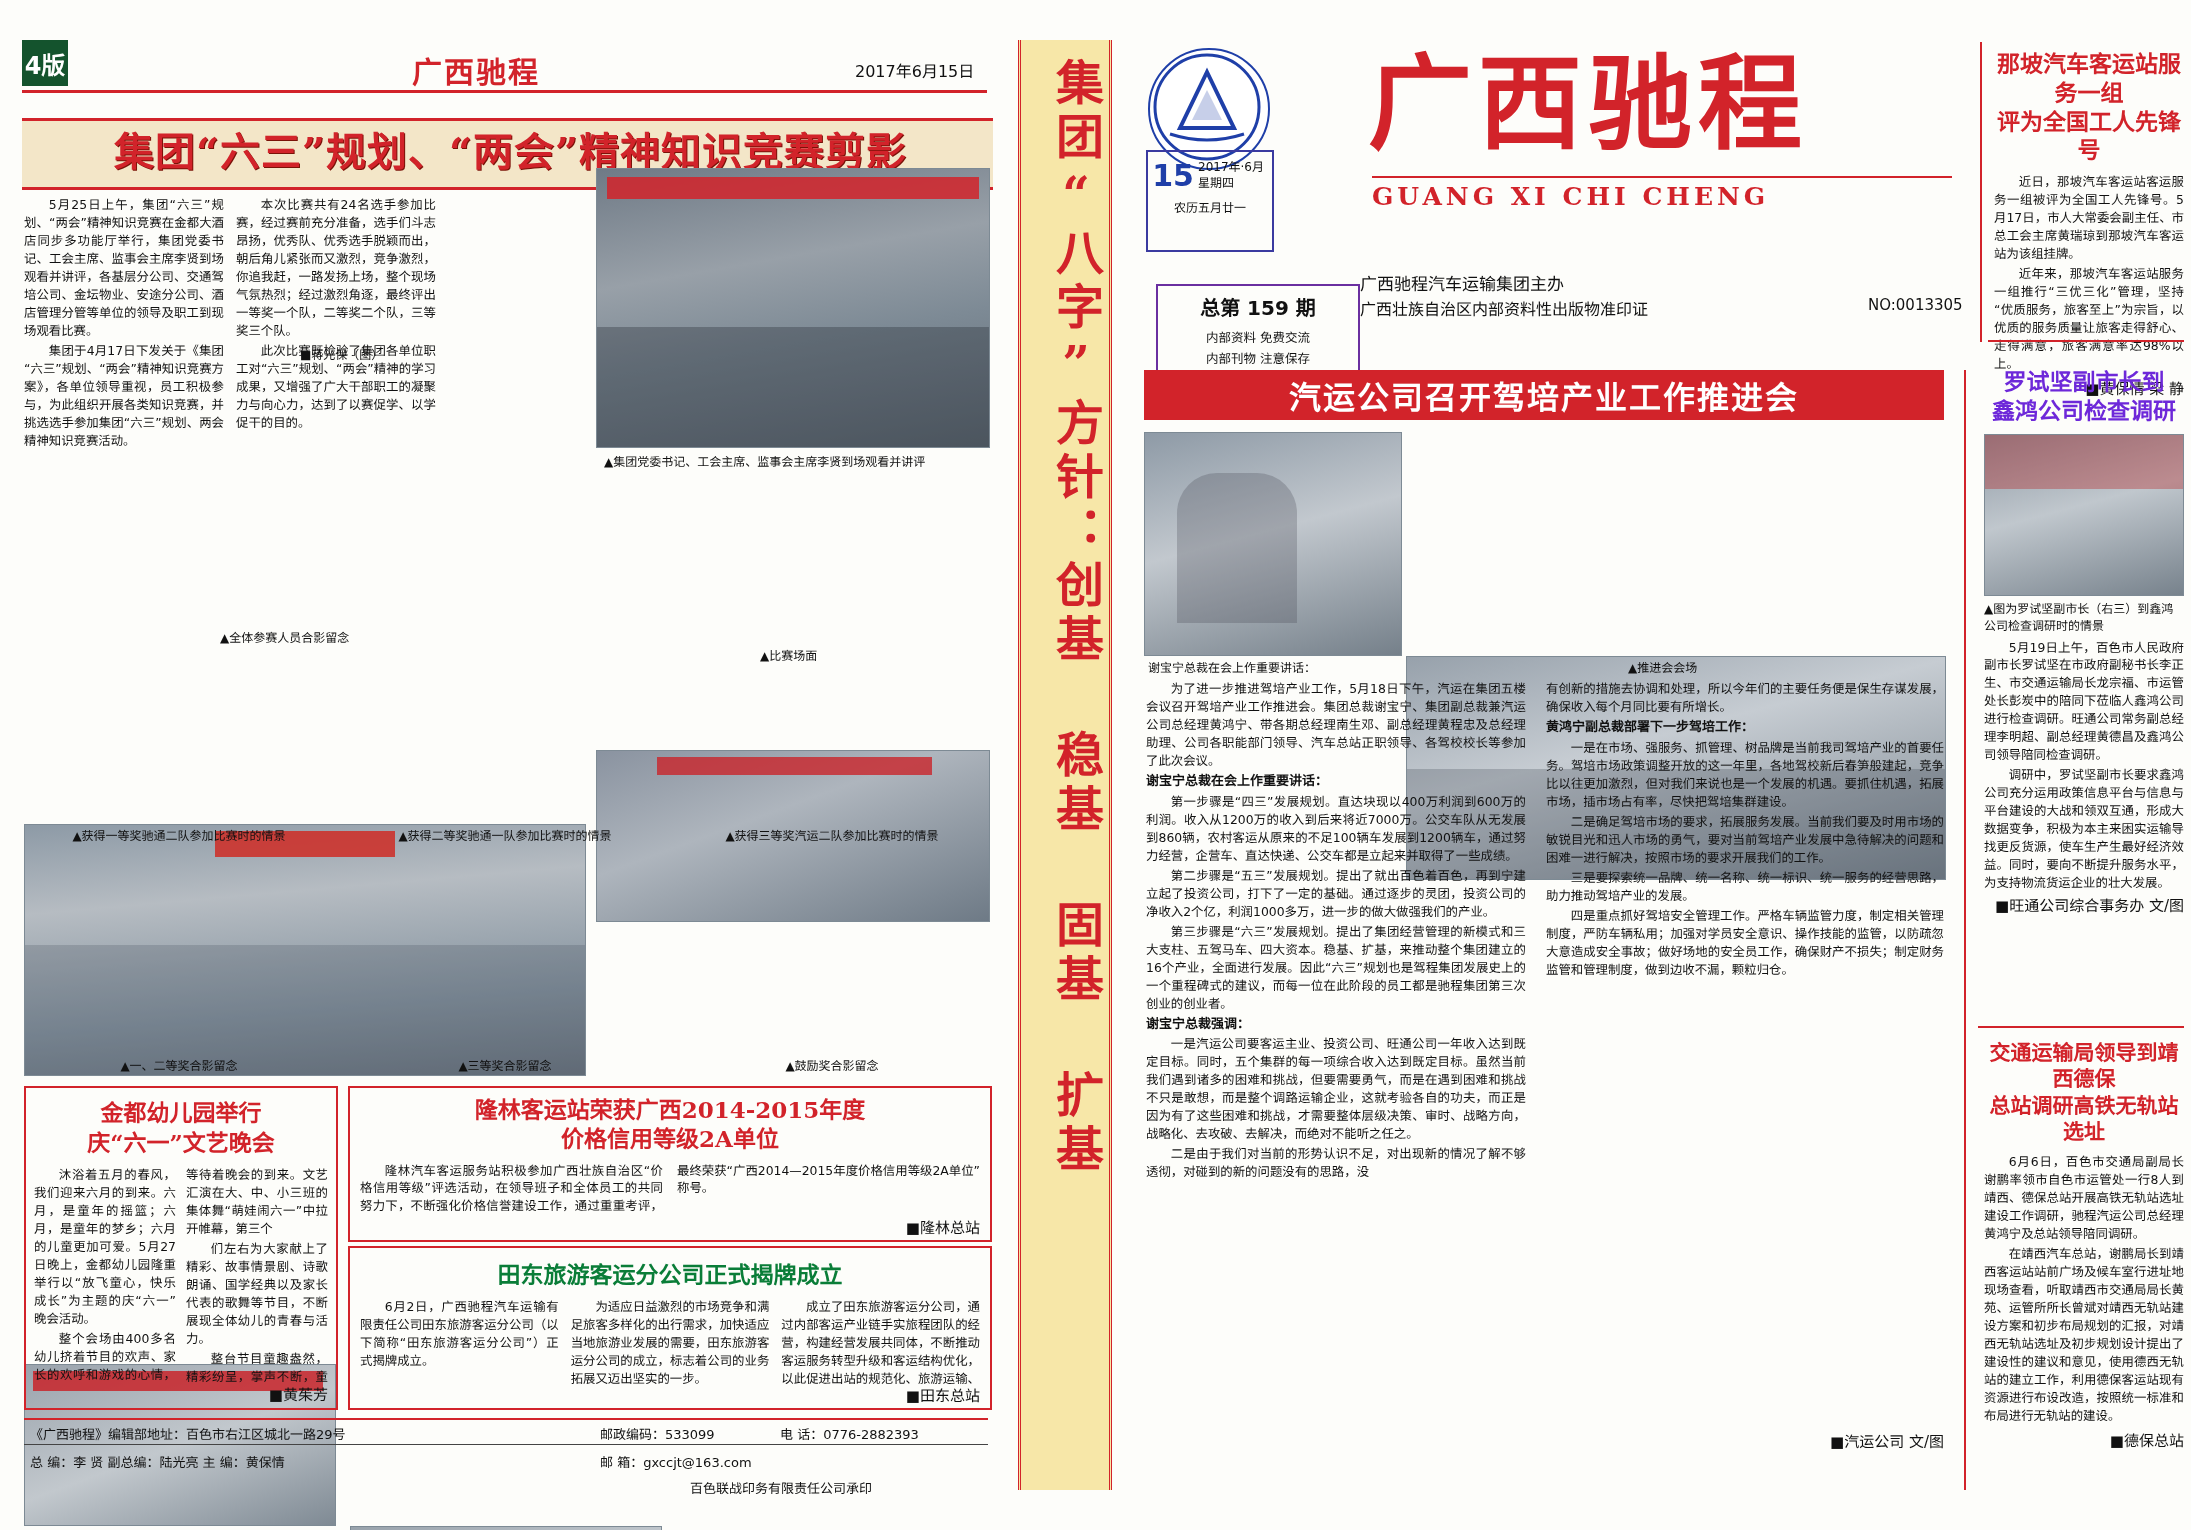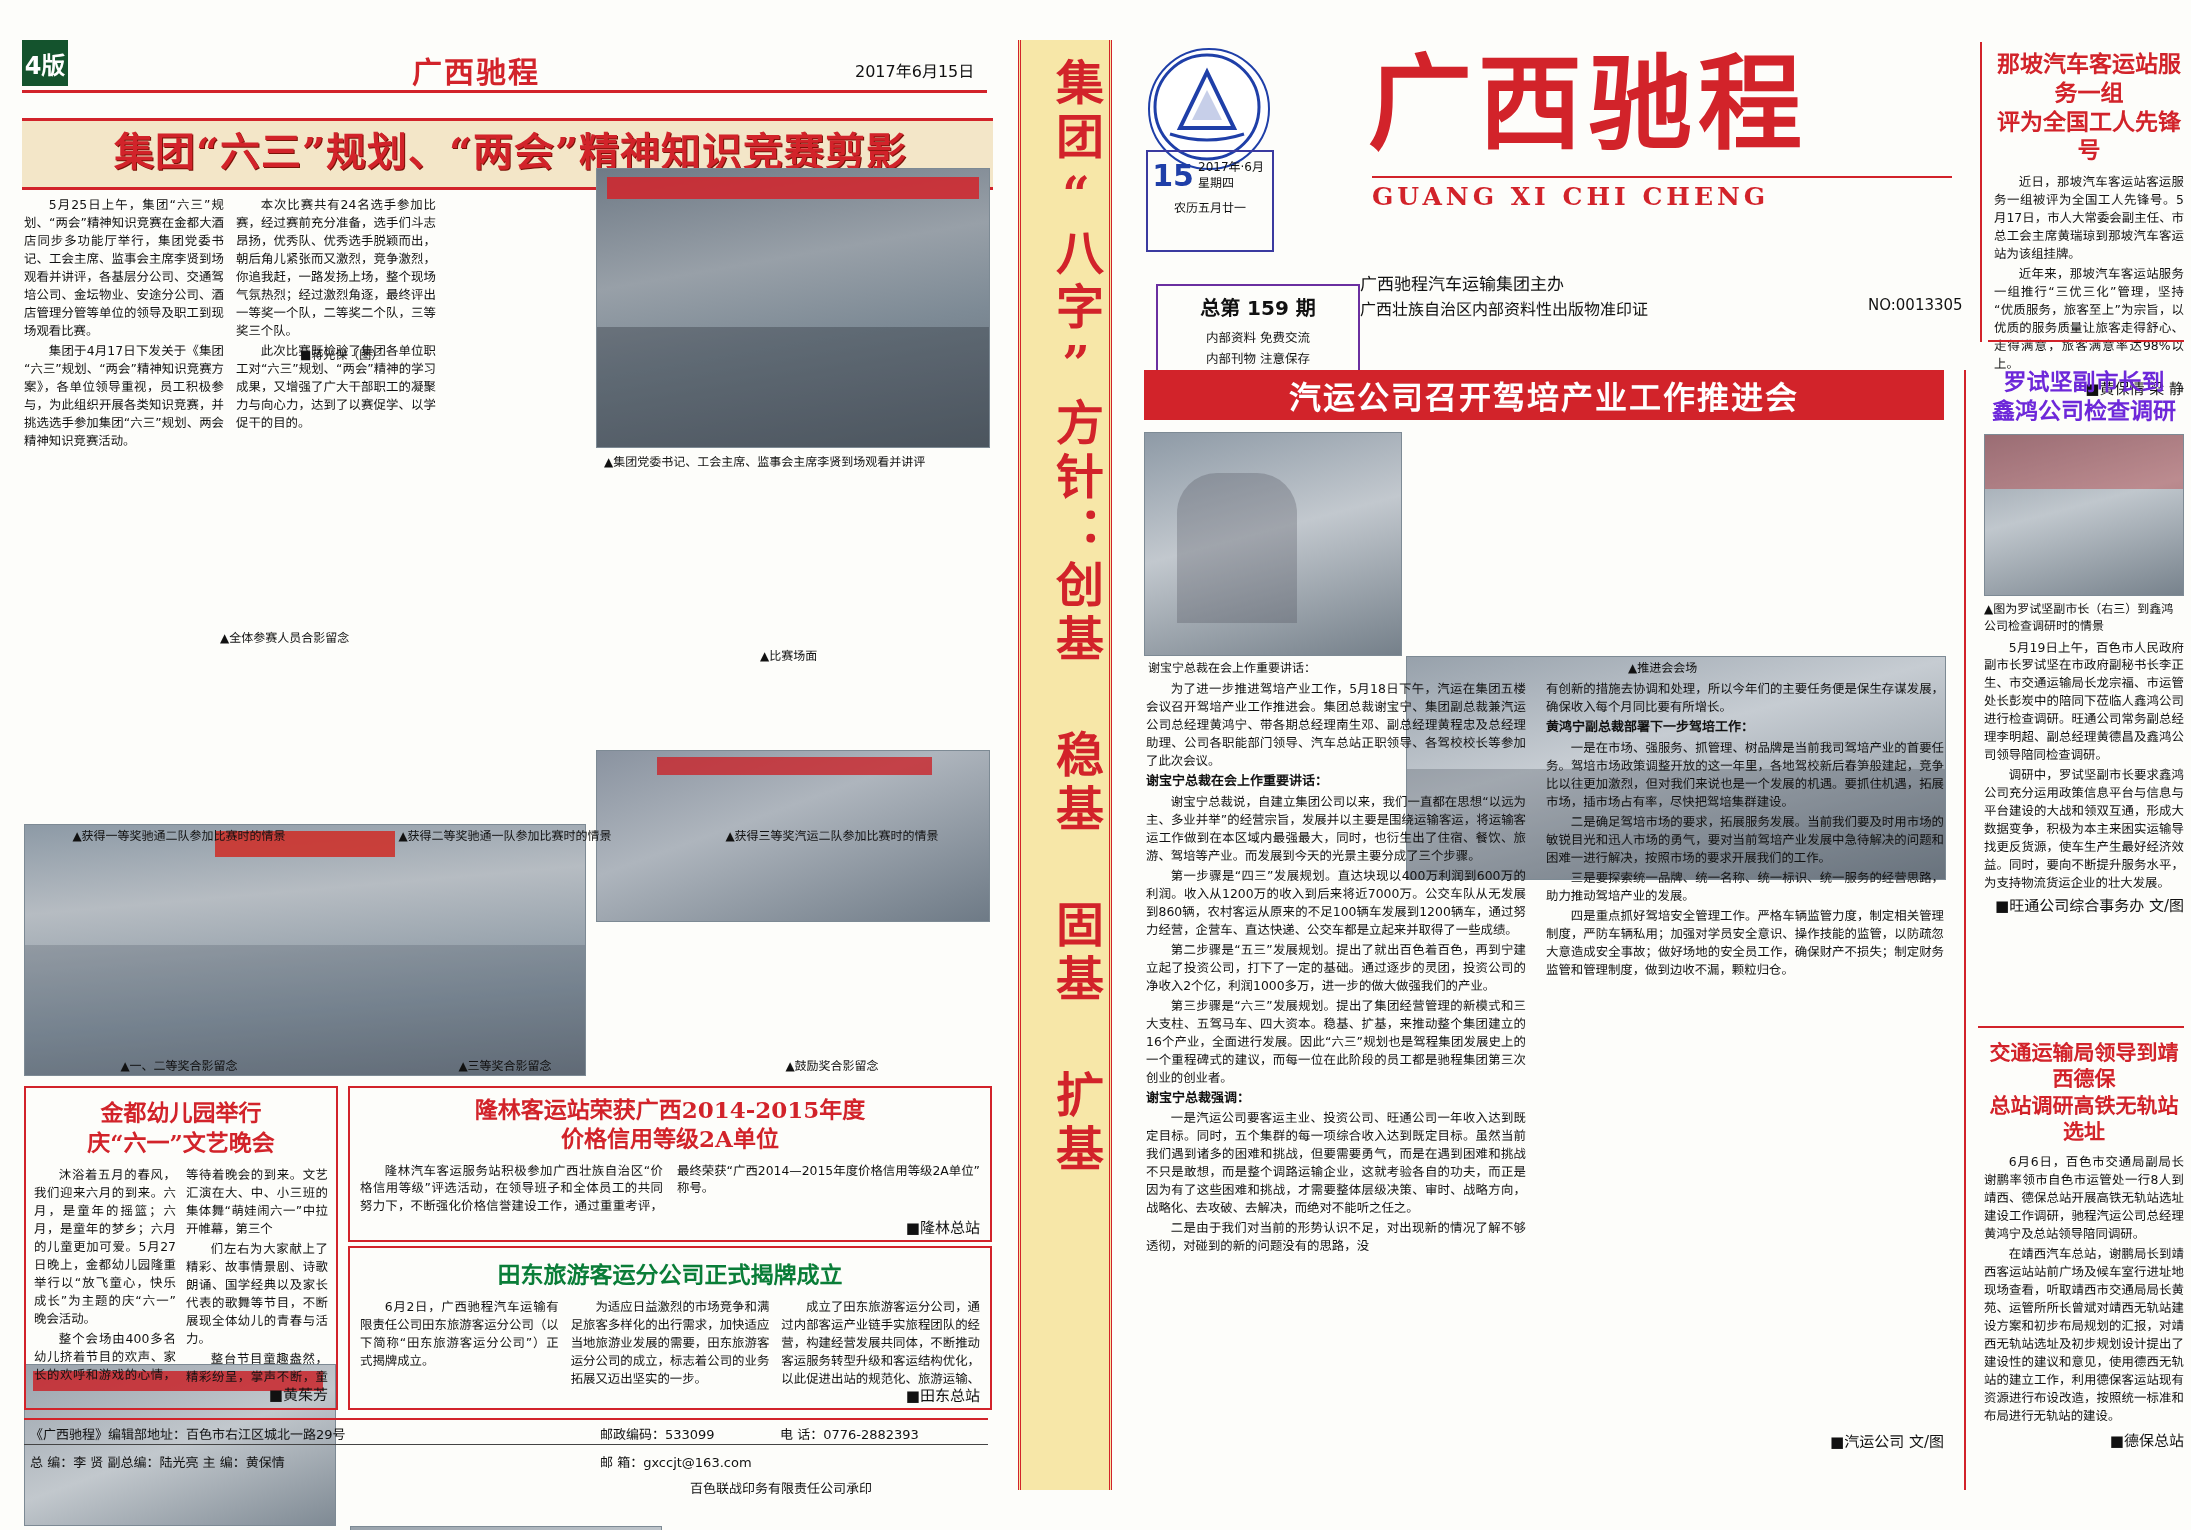--- a/index.html
+++ b/index.html
@@ -219,21 +219,20 @@
     </div>
     <div class="abs photo" style="left:278px;top:432px;width:538px;height:222px;background:linear-gradient(165deg,#97a1ab,#c6ccd2 40%,#7a858f);">
       <div class="abs" style="left:0;bottom:0;width:538px;height:110px;background:rgba(50,60,70,.25);"></div>
     </div>
     <div class="abs cap" style="left:20px;top:658px;">谢宝宁总裁在会上作重要讲话：</div>
     <div class="abs cap" style="left:500px;top:658px;">▲推进会会场</div>
 
     <div class="abs col" style="left:18px;top:680px;width:380px;height:670px;">
       <p>为了进一步推进驾培产业工作，5月18日下午，汽运在集团五楼会议召开驾培产业工作推进会。集团总裁谢宝宁、集团副总裁兼汽运公司总经理黄鸿宁、带各期总经理南生邓、副总经理黄程忠及总经理助理、公司各职能部门领导、汽车总站正职领导、各驾校校长等参加了此次会议。</p>
       <p class="subttl" style="text-indent:0;">谢宝宁总裁在会上作重要讲话：</p>
-      <p>谢宝宁总裁说，自建立集团公司以来，我们一直都在思想“以远为主、多业并举”的经营宗旨，发展并以主要是围绕运输客运，将运输客运工作做到在本区域内最强最大，同时，也衍生出了住宿、餐饮、旅游、驾培等产业。而发展到今天的光景主要分成了三个步骤。</p>
       <p>第一步骤是“四三”发展规划。直达块现以400万利润到600万的利润。收入从1200万的收入到后来将近7000万。公交车队从无发展到860辆，农村客运从原来的不足100辆车发展到1200辆车，通过努力经营，企营车、直达快递、公交车都是立起来并取得了一些成绩。</p>
       <p>第二步骤是“五三”发展规划。提出了就出百色着百色，再到宁建立起了投资公司，打下了一定的基础。通过逐步的灵团，投资公司的净收入2个亿，利润1000多万，进一步的做大做强我们的产业。</p>
       <p>第三步骤是“六三”发展规划。提出了集团经营管理的新模式和三大支柱、五驾马车、四大资本。稳基、扩基，来推动整个集团建立的16个产业，全面进行发展。因此“六三”规划也是驾程集团发展史上的一个重程碑式的建议，而每一位在此阶段的员工都是驰程集团第三次创业的创业者。</p>
       <p class="subttl" style="text-indent:0;">谢宝宁总裁强调：</p>
       <p>一是汽运公司要客运主业、投资公司、旺通公司一年收入达到既定目标。同时，五个集群的每一项综合收入达到既定目标。虽然当前我们遇到诸多的困难和挑战，但要需要勇气，而是在遇到困难和挑战不只是敢想，而是整个调路运输企业，这就考验各自的功夫，而正是因为有了这些困难和挑战，才需要整体层级决策、审时、战略方向，战略化、去攻破、去解决，而绝对不能听之任之。</p>
       <p>二是由于我们对当前的形势认识不足，对出现新的情况了解不够透彻，对碰到的新的问题没有的思路，没</p>
     </div>
 
     <div class="abs col" style="left:418px;top:680px;width:398px;height:670px;">
       <p style="text-indent:0;">有创新的措施去协调和处理，所以今年们的主要任务便是保生存谋发展，确保收入每个月同比要有所增长。</p>

